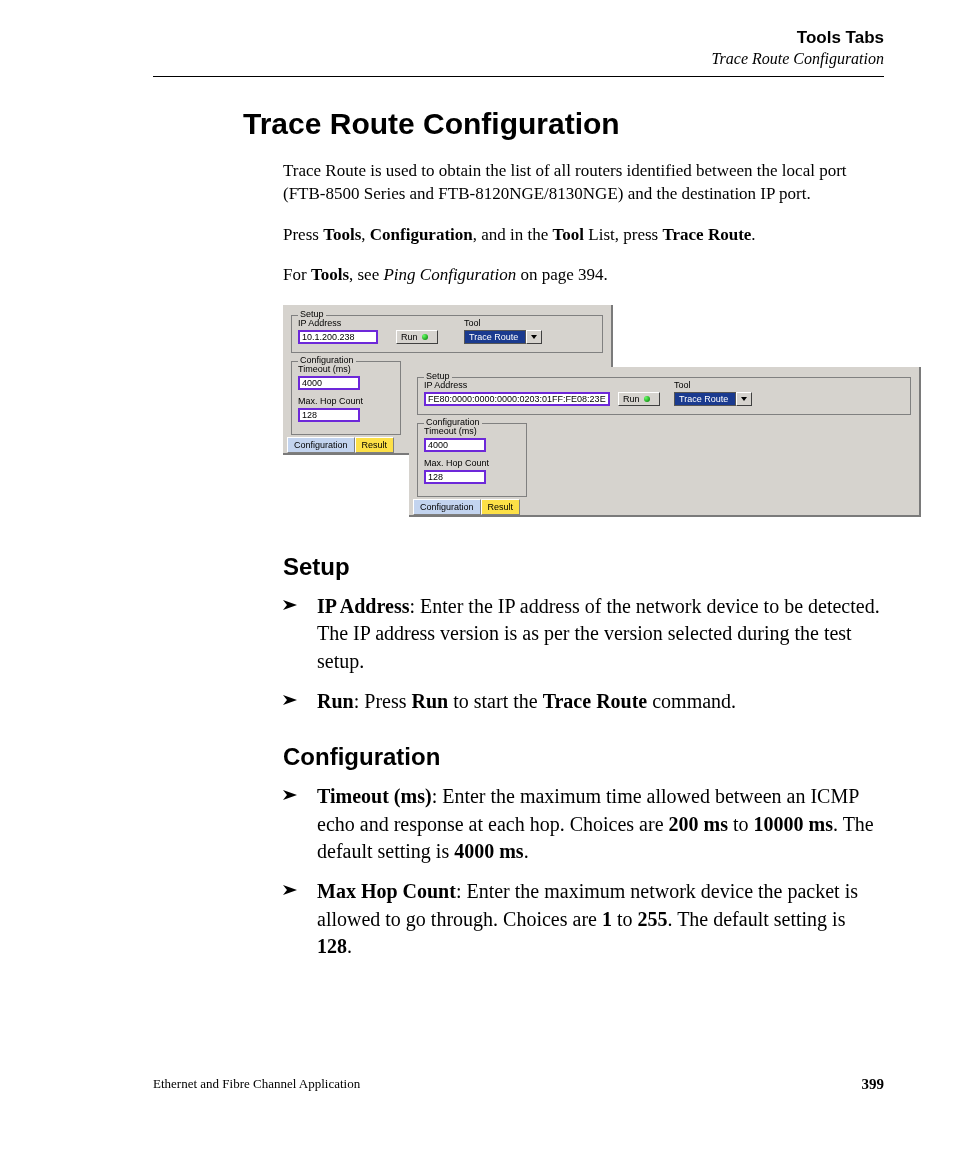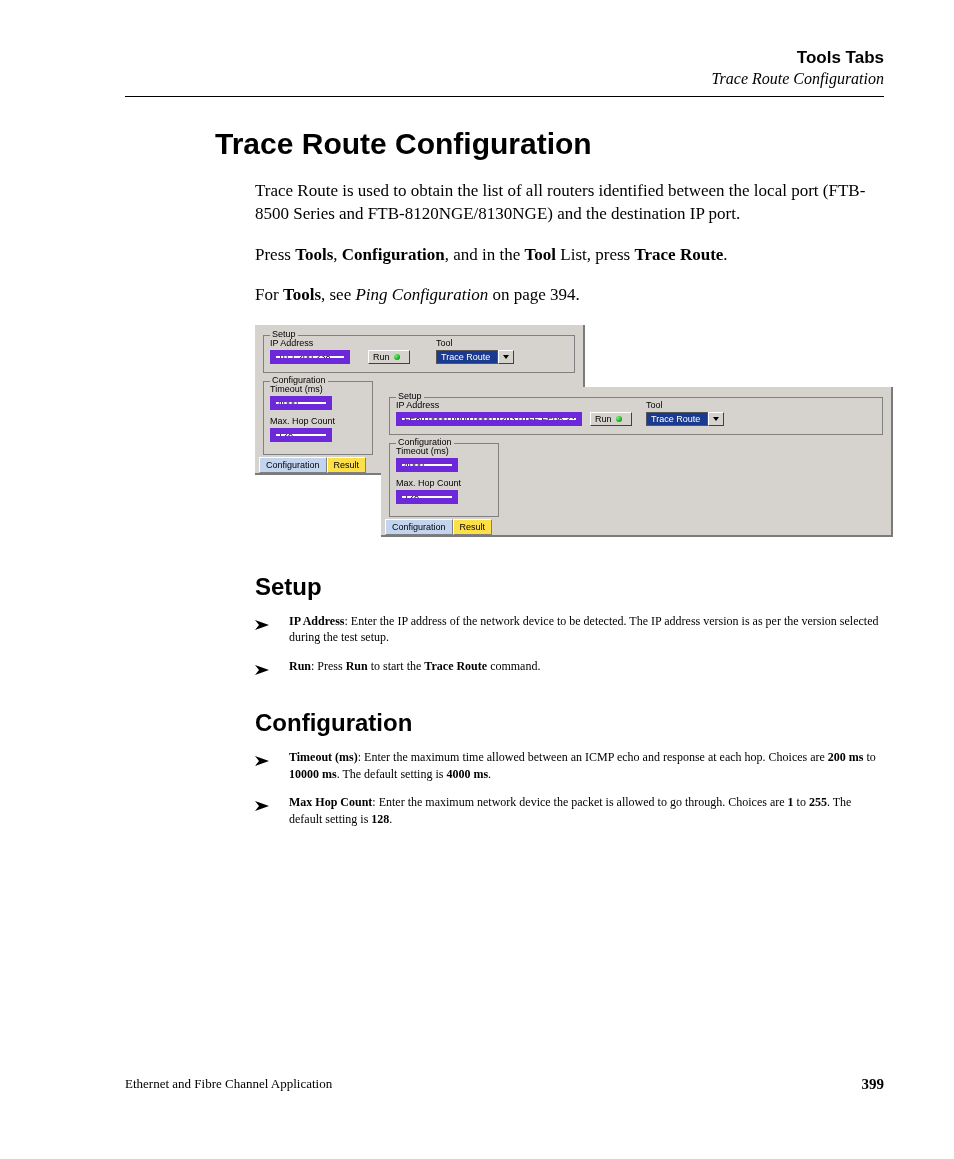--- a/index.html
+++ b/index.html
@@ -7,24 +7,25 @@
     padding: 0;
     background: #fff;
     font-family: "Times New Roman", Georgia, serif;
     color: #000;
     width: 954px;
     height: 1159px;
     position: relative;
     box-sizing: border-box;
   }
   .page {
-    padding: 48px 70px 40px 125px;
+    padding: 28px 70px 40px 125px;
     box-sizing: border-box;
     height: 100%;
     position: relative;
+    margin-left: 28px;
   }
   .header {
     text-align: right;
     margin-bottom: 6px;
   }
   .header-title {
     font-weight: bold;
     font-size: 17px;
     font-family: Arial, Helvetica, sans-serif;
   }
@@ -57,21 +58,21 @@
   h2.sub {
     font-family: Arial, Helvetica, sans-serif;
     font-weight: 800;
     font-size: 24px;
     margin: 28px 0 12px 130px;
   }
   .bullet {
     display: flex;
     margin-left: 130px;
     margin-bottom: 12px;
-    font-size: 12px;
+    font-size: 20px;
     line-height: 1.38;
   }
   .bullet-mark {
     width: 34px;
     flex: 0 0 34px;
     font-size: 17px;
   }
   .bullet-mark svg { margin-top: 5px; }
   .bullet-text { flex: 1; }
   .footer {
@@ -114,21 +115,21 @@
     font-size: 9px;
   }
   .panel .lbl {
     position: absolute;
     font-size: 9px;
   }
   .panel input.inp {
     position: absolute;
     font-size: 9px;
     font-family: inherit;
-    border: 6px solid #6d28d9;
+    border: 2px solid #6d28d9;
     background: #fff;
     padding: 1px 2px;
     box-sizing: border-box;
     height: 14px;
   }
   .btn {
     position: absolute;
     background: #d6d3ce;
     border-top:1px solid #fff;
     border-left:1px solid #fff;

